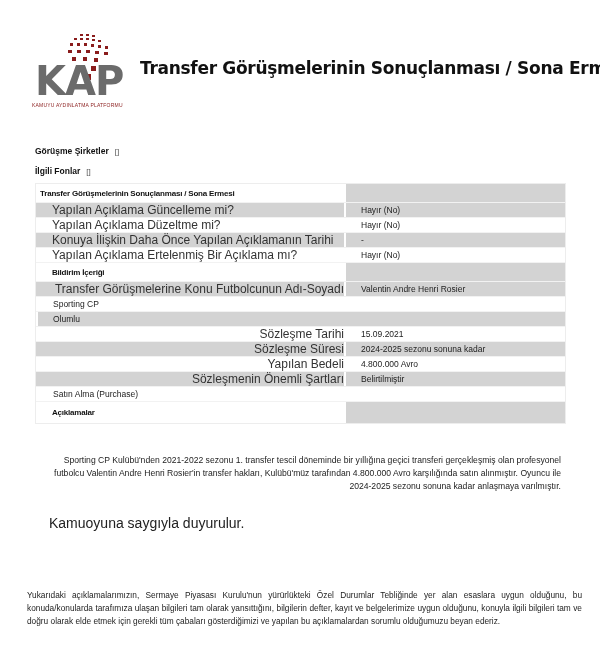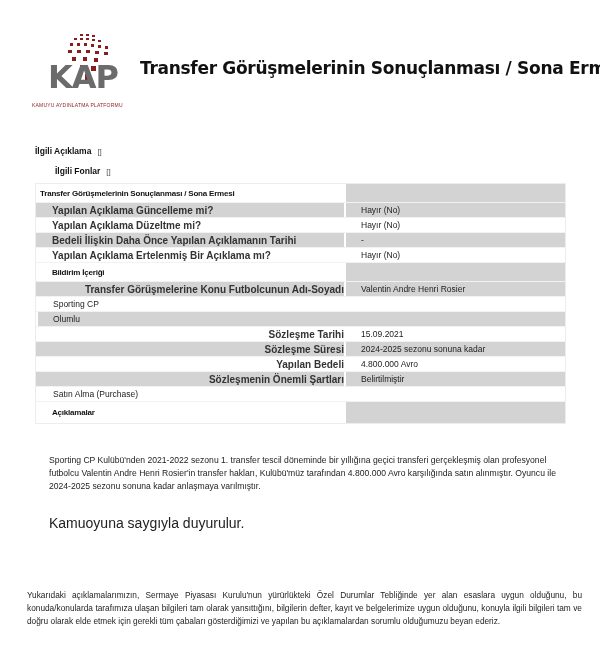--- a/index.html
+++ b/index.html
@@ -10,63 +10,63 @@
       font-family: "Liberation Sans", sans-serif;
       color: #222;
       overflow: hidden;
     }
     .page { position: relative; width: 600px; height: 671px; }
 
     
     .header { position: absolute; left: 30px; top: 30px; width: 560px; height: 80px; }
     .logo { position: absolute; left: 0; top: 0; width: 100px; height: 80px; }
     .logo-text {
-      position: absolute; left: 18px; top: 28px;
+      position: absolute; left: 5px; top: 28px;
       font-family: "DejaVu Sans", sans-serif;
-      font-weight: bold; font-size: 32px; letter-spacing: -1px;
+      font-weight: bold; font-size: 40px; letter-spacing: -1px;
       color: #6b6b6b;
     }
     .logo-sub {
       position: absolute; left: 2px; top: 72px;
       font-size: 5px; color: #8a1c1c; letter-spacing: 0.2px; white-space: nowrap;
     }
     .logo-dots { position: absolute; left: 20px; top: 2px; width: 75px; height: 50px; }
     .title {
       position: absolute; left: 110px; top: 28px;
       font-family: "DejaVu Sans", sans-serif;
       font-size: 17px; font-weight: bold; color: #111; white-space: nowrap;
       letter-spacing: -0.3px;
     }
 
     
     .related { position: absolute; left: 35px; font-size: 8.5px; font-weight: bold; color: #111; white-space: nowrap; }
     .related .glyph { font-weight: normal; margin-left: 6px; color: #555; font-size: 8px; }
     .related.companies { top: 146px; }
-    .related.funds { top: 166px; margin-left: 20px; }
+    .related.funds { top: 166px; }
 
     
     .table-wrap {
       position: absolute; left: 35px; top: 183px; width: 531px;
       border: 1px solid #ededed;
     }
     .row { display: flex; height: 15px; border-bottom: 1px solid #f2f2f2; }
-    .row .label { width: 308px; font-size: 10px; line-height: 15px; white-space: nowrap; overflow: hidden; color: #333; font-weight: bold; }
+    .row .label { width: 308px; font-size: 12px; line-height: 15px; white-space: nowrap; overflow: hidden; color: #333; }
     .row .value { flex: 1; font-size: 8.5px; line-height: 15px; padding-left: 15px; white-space: nowrap; color: #222; border-left: 2px solid #fff; }
     .row.shade .label, .row.shade .value { background: #d3d3d3; }
     .row .value.shade { background: #d3d3d3; }
     .row.section { height: 19px; }
     .row.section .label { font-weight: bold; line-height: 19px; color: #111; font-size: 8px; letter-spacing: -0.2px; }
     .lvl0 { padding-left: 4px; }
     .lvl1 { padding-left: 16px; }
     .lvl2 { padding-left: 12px; text-align: right; }
 
     
     .body-text {
       position: absolute; left: 49px; top: 454px; width: 512px;
-      font-size: 8.6px; line-height: 13px; color: #222;
+      font-size: 8.6px; line-height: 13px; color: #222; text-align: right;
     }
     .greeting { position: absolute; left: 49px; top: 515px; font-size: 14px; color: #222; }
     .footer-text {
       position: absolute; left: 27px; top: 589px; width: 555px;
       font-size: 8.3px; line-height: 13px; color: #222; text-align: justify;
     }
   </style>
 </head>
 <body>
 
@@ -103,42 +103,42 @@
           <rect x="35" y="42" width="6" height="6"></rect>
         </g>
       </svg>
       <div class="logo-text">KAP</div>
       <div class="logo-sub">KAMUYU AYDINLATMA PLATFORMU</div>
     </div>
     <div class="title">Transfer Görüşmelerinin Sonuçlanması / Sona Ermesi</div>
   </div>
 
   <div class="related companies">
-    <span>İlgili Açıklama</span><span class="glyph">[]</span>
+    <span>Görüşme Şirketler</span><span class="glyph">[]</span>
   </div>
   <div class="related funds">
     <span>İlgili Fonlar</span><span class="glyph">[]</span>
   </div>
 
   <div class="table-wrap">
     <div class="row section">
       <div class="label lvl0">Transfer Görüşmelerinin Sonuçlanması / Sona Ermesi</div>
       <div class="value shade"></div>
     </div>
 
     <div class="row shade">
       <div class="label lvl1">Yapılan Açıklama Güncelleme mi?</div>
       <div class="value">Hayır (No)</div>
     </div>
     <div class="row">
       <div class="label lvl1">Yapılan Açıklama Düzeltme mi?</div>
       <div class="value">Hayır (No)</div>
     </div>
     <div class="row shade">
-      <div class="label lvl1">Bedeli İlişkin Daha Önce Yapılan Açıklamanın Tarihi</div>
+      <div class="label lvl1">Konuya İlişkin Daha Önce Yapılan Açıklamanın Tarihi</div>
       <div class="value">-</div>
     </div>
     <div class="row">
       <div class="label lvl1">Yapılan Açıklama Ertelenmiş Bir Açıklama mı?</div>
       <div class="value">Hayır (No)</div>
     </div>
 
     <div class="row section">
       <div class="label lvl1">Bildirim İçeriği</div>
       <div class="value shade"></div>

